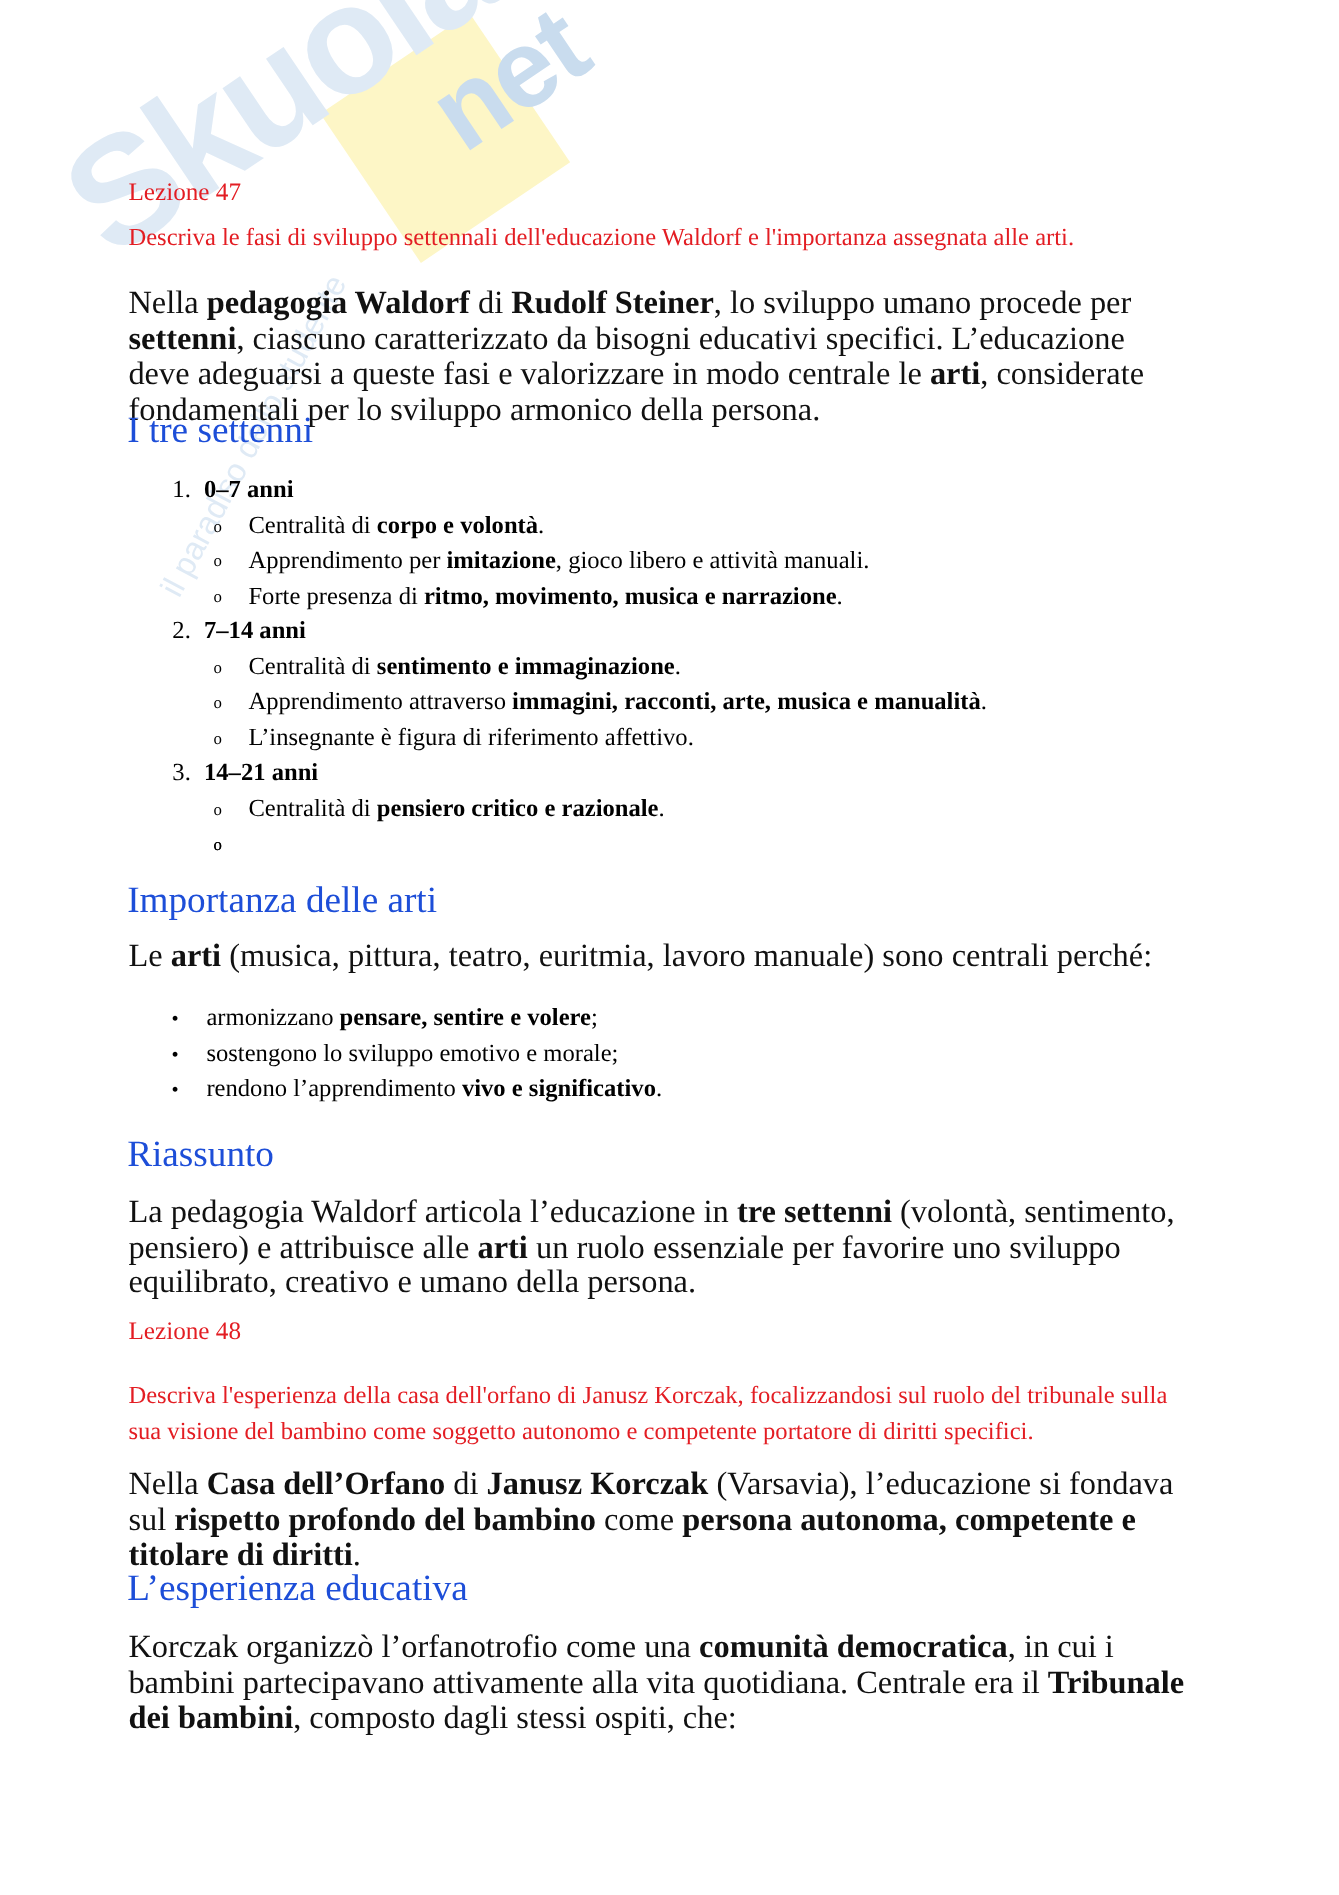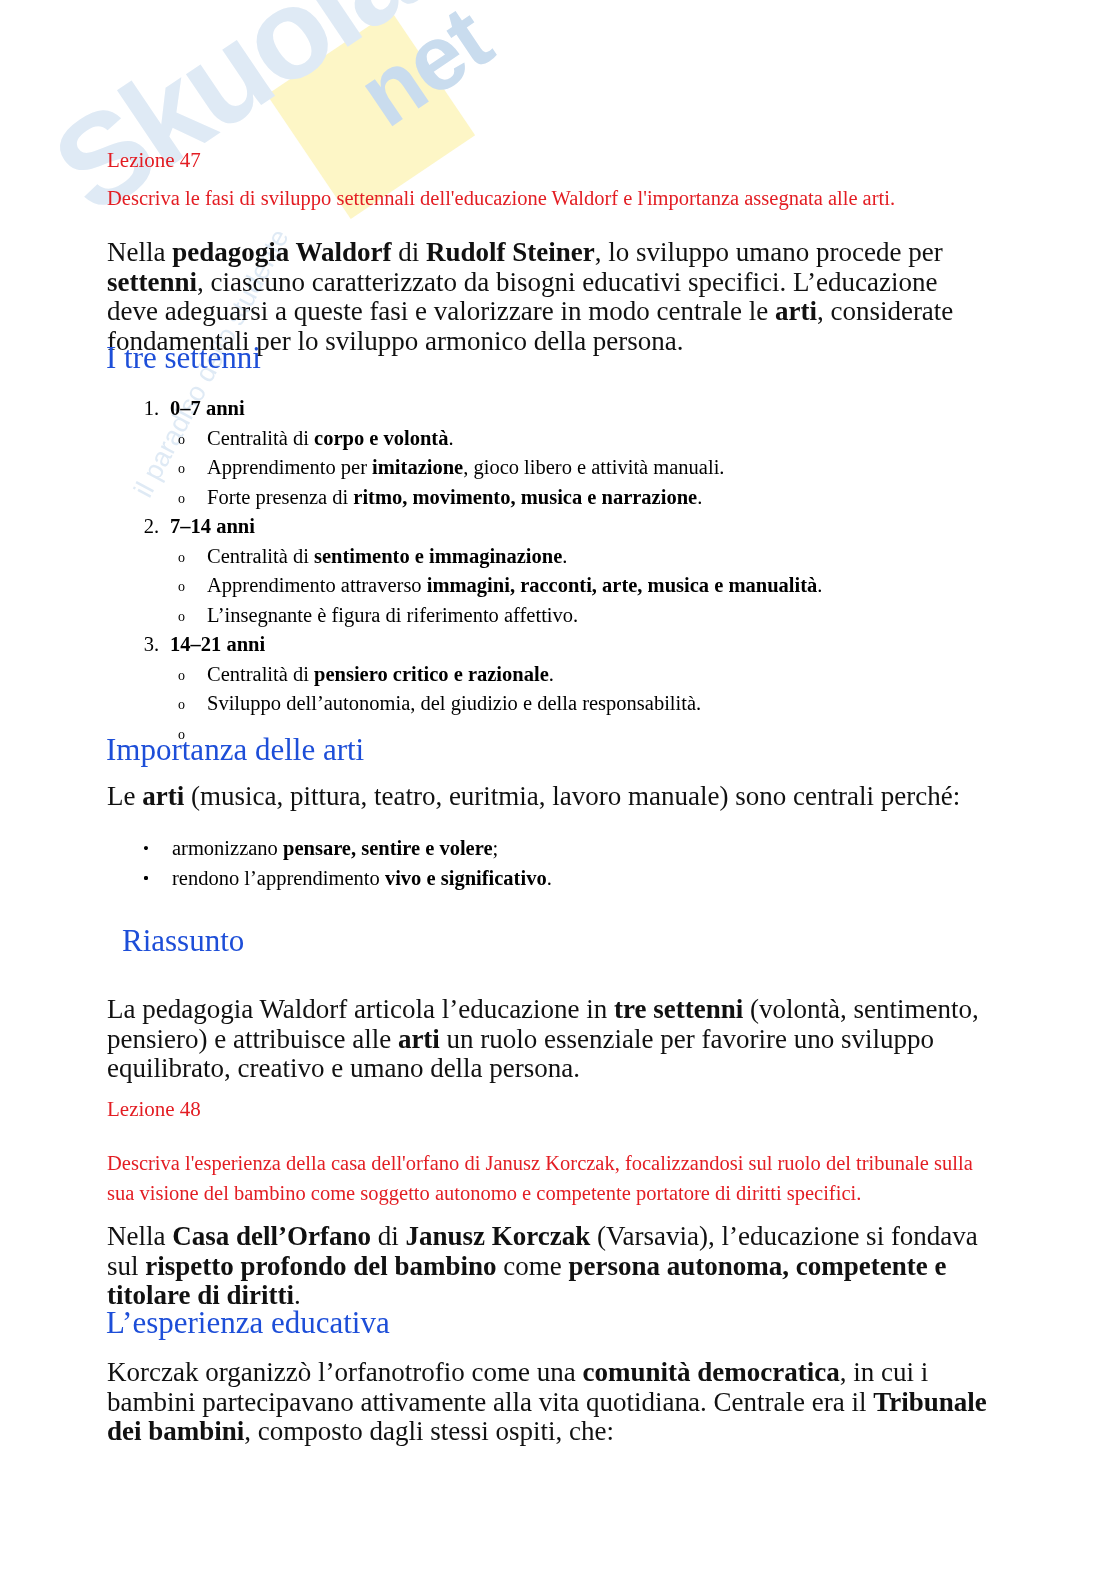--- a/index.html
+++ b/index.html
@@ -213,46 +213,46 @@
     </div>
 
     <div class="num-item">
       <span class="num-marker">3.</span>
       <span class="num-title">14–21 anni</span>
     </div>
     <div class="sub-item">
       <span class="sub-marker">o</span><span>Centralità di </span><b>pensiero critico e razionale</b><span>.</span>
     </div>
     <div class="sub-item">
-      <span class="sub-marker">o</span><span>Sviluppo dell’autonomia, del giudizio e della responsabilità.</span><b></b><span></span>
+      <span class="sub-marker">o</span><b></b><span></span>
     </div>
     <div class="sub-item">
       <span class="sub-marker">o</span><b></b><span></span>
     </div>
   </div>
 
   <h2 class="sec" style="top:732px;">Importanza delle arti</h2>
 
   <div class="para" style="top:782px;">
     <span>Le </span><b>arti</b><span> (musica, pittura, teatro, euritmia, lavoro manuale) sono centrali perché:</span>
   </div>
 
   <div class="bullist" style="top:834px;">
     <div class="bul-item">
       <span class="bul-marker">•</span><span>armonizzano </span><b>pensare, sentire e volere</b><span>;</span>
     </div>
     <div class="bul-item">
-      <span class="bul-marker">•</span><b></b><span></span>
+      <span class="bul-marker">•</span><span>sostengono lo sviluppo emotivo e morale;</span><b></b><span></span>
     </div>
     <div class="bul-item">
       <span class="bul-marker">•</span><span>rendono l’apprendimento </span><b>vivo e significativo</b><span>.</span>
     </div>
   </div>
 
-  <h2 class="sec" style="top:923px;margin-left:16px;">Riassunto</h2>
+  <h2 class="sec" style="top:944px;">Riassunto</h2>
 
   <div class="para" style="top:995px;">
     <span>La pedagogia Waldorf articola l’educazione in </span><b>tre settenni</b><span> (volontà, sentimento, pensiero) e attribuisce alle </span><b>arti</b><span> un ruolo essenziale per favorire uno sviluppo equilibrato, creativo e umano della persona.</span>
   </div>
 
   <div class="lezione-label" style="top:1097px;">Lezione 48</div>
 
   <div class="question" style="top:1148px;">
     <span>Descriva l'esperienza della casa dell'orfano di Janusz Korczak, focalizzandosi sul ruolo del tribunale sulla sua visione del bambino come soggetto autonomo e competente portatore di diritti specifici.</span>
   </div>

